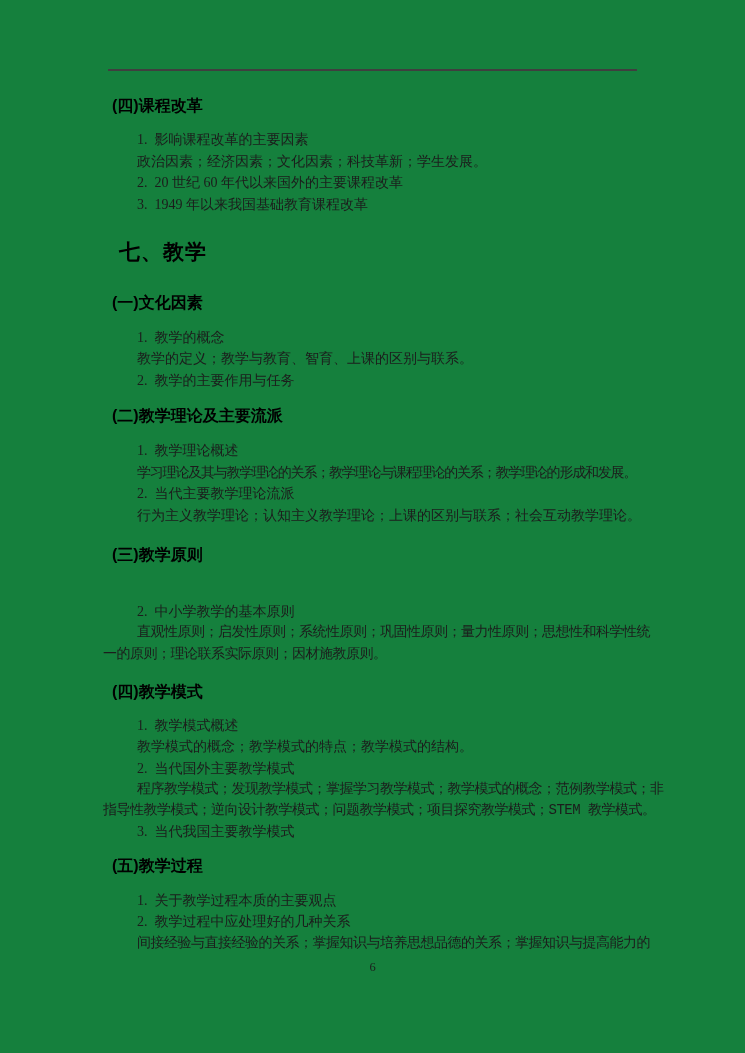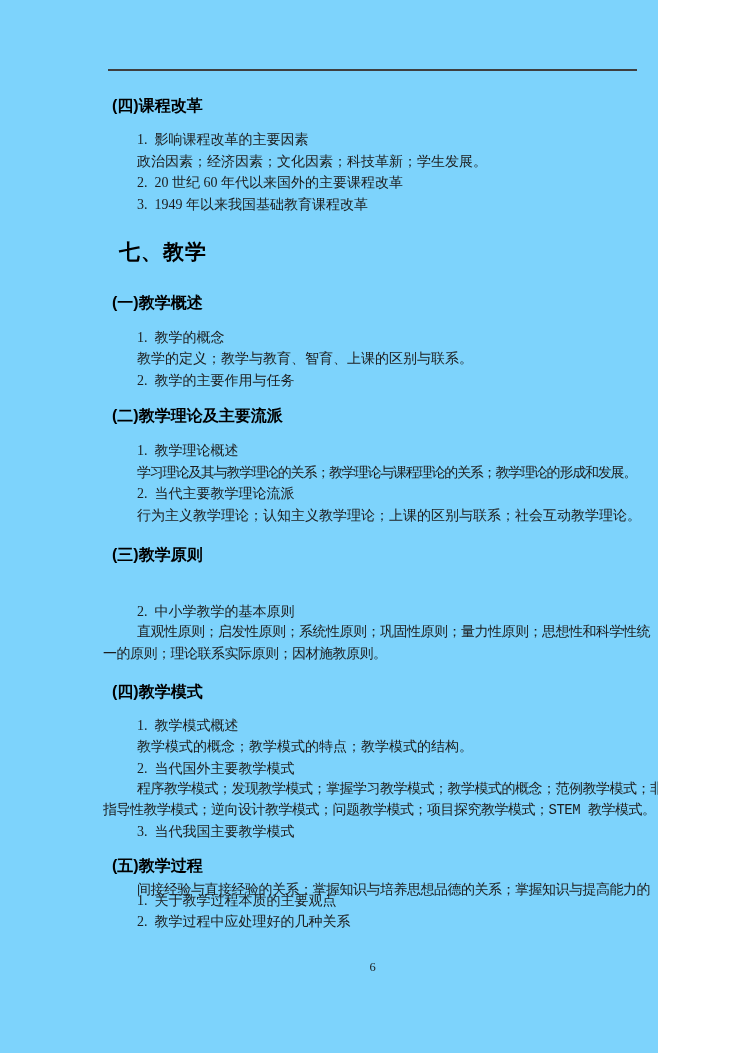--- a/index.html
+++ b/index.html
@@ -1,20 +1,20 @@
 <!DOCTYPE html>
 <html><head>
 <meta charset="utf-8">
 <style>
   html, body { margin: 0; padding: 0; background: #ffffff; }
   .page {
     position: relative;
-    width: 658px;
+    width: 745px;
     height: 1053px;
-    background: #7dd3fc;
+    background: #15803d;
     overflow: hidden;
     font-family: "Liberation Serif", "DejaVu Serif", serif;
     color: #1c1c1c;
   }
   .header-rule {
     position: absolute;
     left: 108px; top: 69px;
     width: 529px; height: 2px;
     background: #3f3f3f;
   }
@@ -67,21 +67,21 @@
   <div class="header-rule"></div>
 
   <h3 class="sec-heading" style="top:96px">(四)课程改革</h3>
   <div class="ln in" style="top:131px">1.  影响课程改革的主要因素</div>
   <div class="ln in" style="top:153px">政治因素；经济因素；文化因素；科技革新；学生发展。</div>
   <div class="ln in" style="top:174px">2.  20 世纪 60 年代以来国外的主要课程改革</div>
   <div class="ln in" style="top:196px">3.  1949 年以来我国基础教育课程改革</div>
 
   <h2 class="chapter" style="top:231px">七、教学</h2>
 
-  <h3 class="sec-heading" style="top:293px">(一)教学概述</h3>
+  <h3 class="sec-heading" style="top:293px">(一)文化因素</h3>
   <div class="ln in" style="top:329px">1.  教学的概念</div>
   <div class="ln in" style="top:350px">教学的定义；教学与教育、智育、上课的区别与联系。</div>
   <div class="ln in" style="top:372px">2.  教学的主要作用与任务</div>
 
   <h3 class="sec-heading" style="top:406px">(二)教学理论及主要流派</h3>
   <div class="ln in" style="top:442px">1.  教学理论概述</div>
   <div class="ln in t2" style="top:464px">学习理论及其与教学理论的关系；教学理论与课程理论的关系；教学理论的形成和发展。</div>
   <div class="ln in" style="top:485px">2.  当代主要教学理论流派</div>
   <div class="ln in" style="top:507px">行为主义教学理论；认知主义教学理论；上课的区别与联系；社会互动教学理论。</div>
 
@@ -94,17 +94,17 @@
   <div class="ln in" style="top:717px">1.  教学模式概述</div>
   <div class="ln in" style="top:738px">教学模式的概念；教学模式的特点；教学模式的结构。</div>
   <div class="ln in" style="top:760px">2.  当代国外主要教学模式</div>
   <div class="ln in t1" style="top:781px">程序教学模式；发现教学模式；掌握学习教学模式；教学模式的概念；范例教学模式；非</div>
   <div class="ln fl t1" style="top:802px">指导性教学模式；逆向设计教学模式；问题教学模式；项目探究教学模式；STEM 教学模式。</div>
   <div class="ln in" style="top:823px">3.  当代我国主要教学模式</div>
 
   <h3 class="sec-heading" style="top:856px">(五)教学过程</h3>
   <div class="ln in" style="top:892px">1.  关于教学过程本质的主要观点</div>
   <div class="ln in" style="top:913px">2.  教学过程中应处理好的几种关系</div>
-  <div class="ln in t1" style="top:882px">间接经验与直接经验的关系；掌握知识与培养思想品德的关系；掌握知识与提高能力的</div>
+  <div class="ln in t1" style="top:935px">间接经验与直接经验的关系；掌握知识与培养思想品德的关系；掌握知识与提高能力的</div>
 
   <div class="page-number">6</div>
 
 </div>
 
 </body></html>

